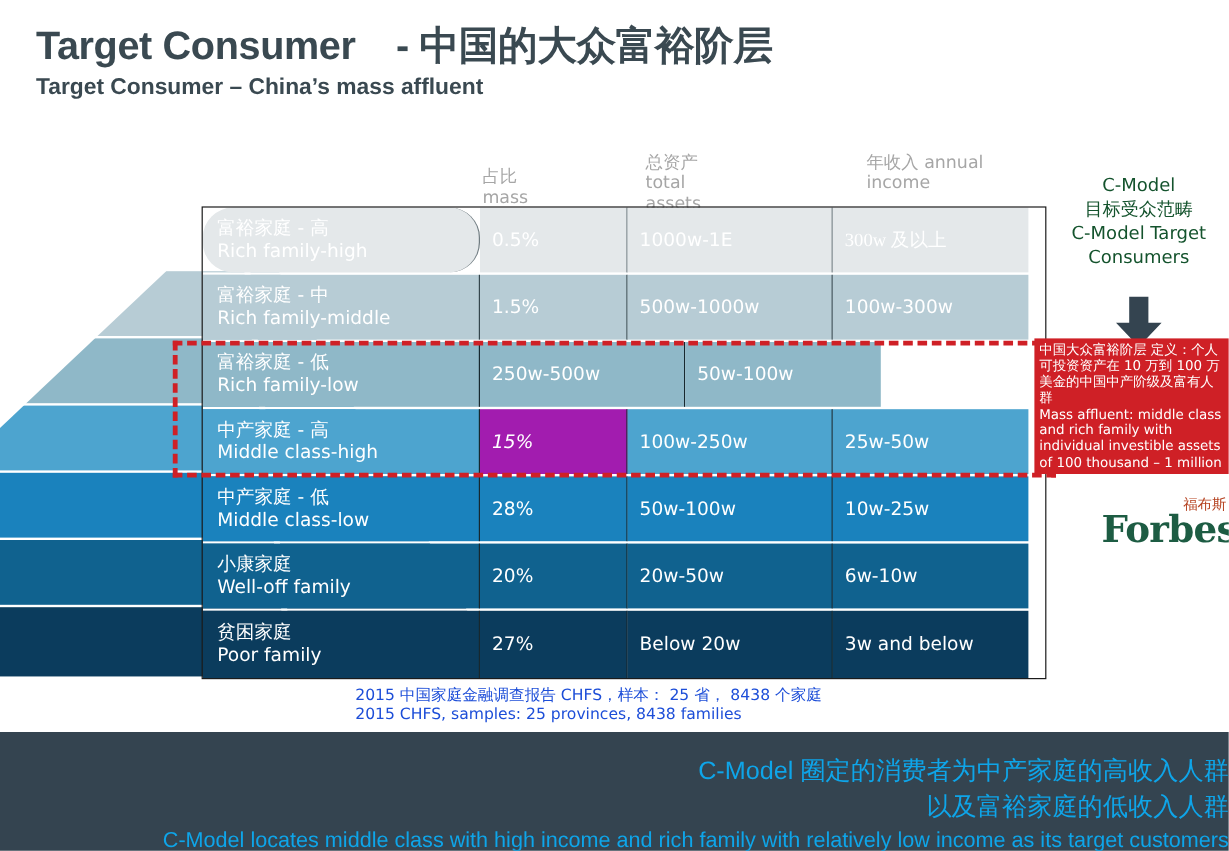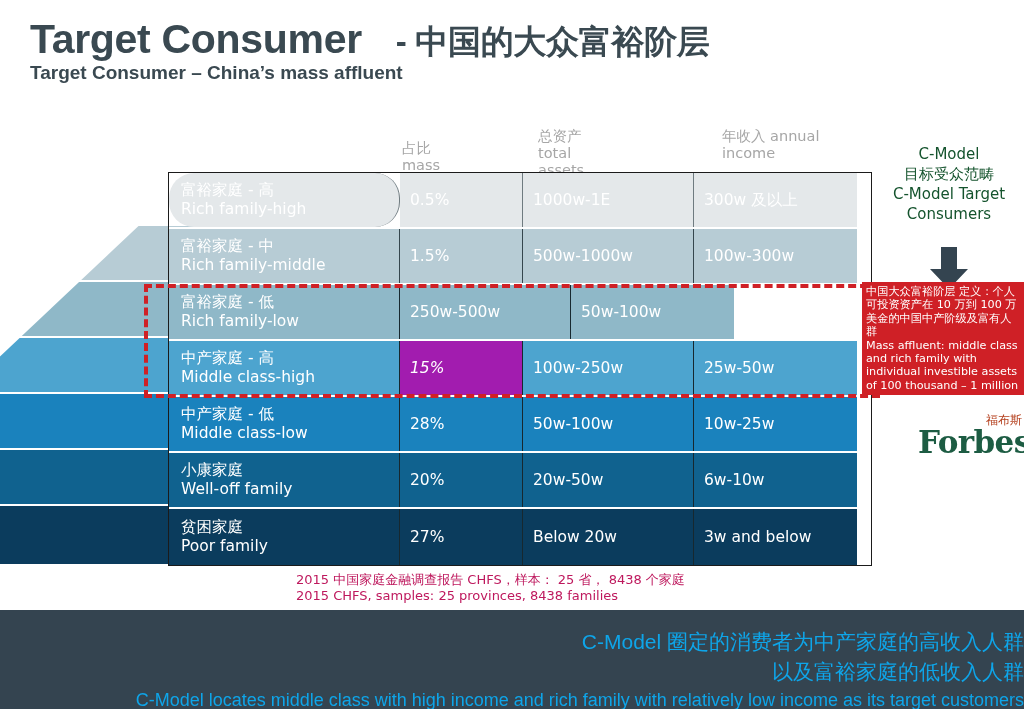--- a/index.html
+++ b/index.html
@@ -12,21 +12,21 @@
   }
   .slide{position:absolute;inset:0;}
 
   
   #title-zh{
     position:absolute;left:30px;top:16px;
     font-family:"Liberation Sans","DejaVu Sans",sans-serif;
     font-size:33px;font-weight:bold;color:#3a4951;
     letter-spacing:-0.3px;white-space:nowrap;
   }
-  #title-zh .en{font-size:41px;}
+  #title-zh .en{font-size:33px;}
   #title-zh .cn{font-size:33px;margin-left:16px;}
   #title-en{
     position:absolute;left:30px;top:62px;
     font-family:"Liberation Sans","DejaVu Sans",sans-serif;
     font-size:19px;font-weight:bold;color:#3a4951;white-space:nowrap;
   }
 
   
   #pyramid{position:absolute;left:0;top:168px;width:420px;height:396px;}
 
@@ -109,21 +109,21 @@
   }
   #forbes-word{
     position:absolute;left:918px;top:424px;
     font-family:"DejaVu Serif","Liberation Serif",serif;
     font-size:31px;font-weight:bold;color:#1d5c43;letter-spacing:-0.6px;
   }
 
   
   #source{
     position:absolute;left:296px;top:572px;
-    font-size:13px;line-height:16px;color:#be185d;
+    font-size:13px;line-height:16px;color:#1d4ed8;
     font-family:"DejaVu Sans",sans-serif;white-space:pre-line;
   }
 
   
   #banner{
     position:absolute;left:0;top:610px;width:1024px;height:114px;
     background:#344450;color:#0ea5e9;text-align:right;
     font-family:"Liberation Sans","DejaVu Sans",sans-serif;
   }
   #banner-l1{position:absolute;left:0;right:0;top:18px;font-size:21px;}
@@ -166,21 +166,21 @@
 assets</div>
   <div class="colhead" id="head-income">年收入 annual
 income</div>
 
   <div id="table">
     <div class="trow r0">
       <div class="cell c-label" style="background: rgb(228, 232, 234); border-radius: 25px;">富裕家庭 - 高
 Rich family-high</div>
       <div class="cell c-ratio" style="background: rgb(228, 232, 234);">0.5%</div>
       <div class="cell c-assets" style="background: rgb(228, 232, 234);">1000w-1E</div>
-      <div class="cell c-income" style="background: rgb(228, 232, 234);">300w 及以上</div>
+      <div class="cell c-income" style="background: rgb(228, 232, 234); font-family: Liberation Serif, serif;">300w 及以上</div>
     </div>
     <div class="trow r1">
       <div class="cell c-label" style="background: rgb(183, 204, 213);">富裕家庭 - 中
 Rich family-middle</div>
       <div class="cell c-ratio" style="background: rgb(183, 204, 213);">1.5%</div>
       <div class="cell c-assets" style="background: rgb(183, 204, 213);">500w-1000w</div>
       <div class="cell c-income" style="background: rgb(183, 204, 213);">100w-300w</div>
     </div>
     <div class="trow r2">
       <div class="cell c-label" style="background: rgb(143, 184, 200);">富裕家庭 - 低

